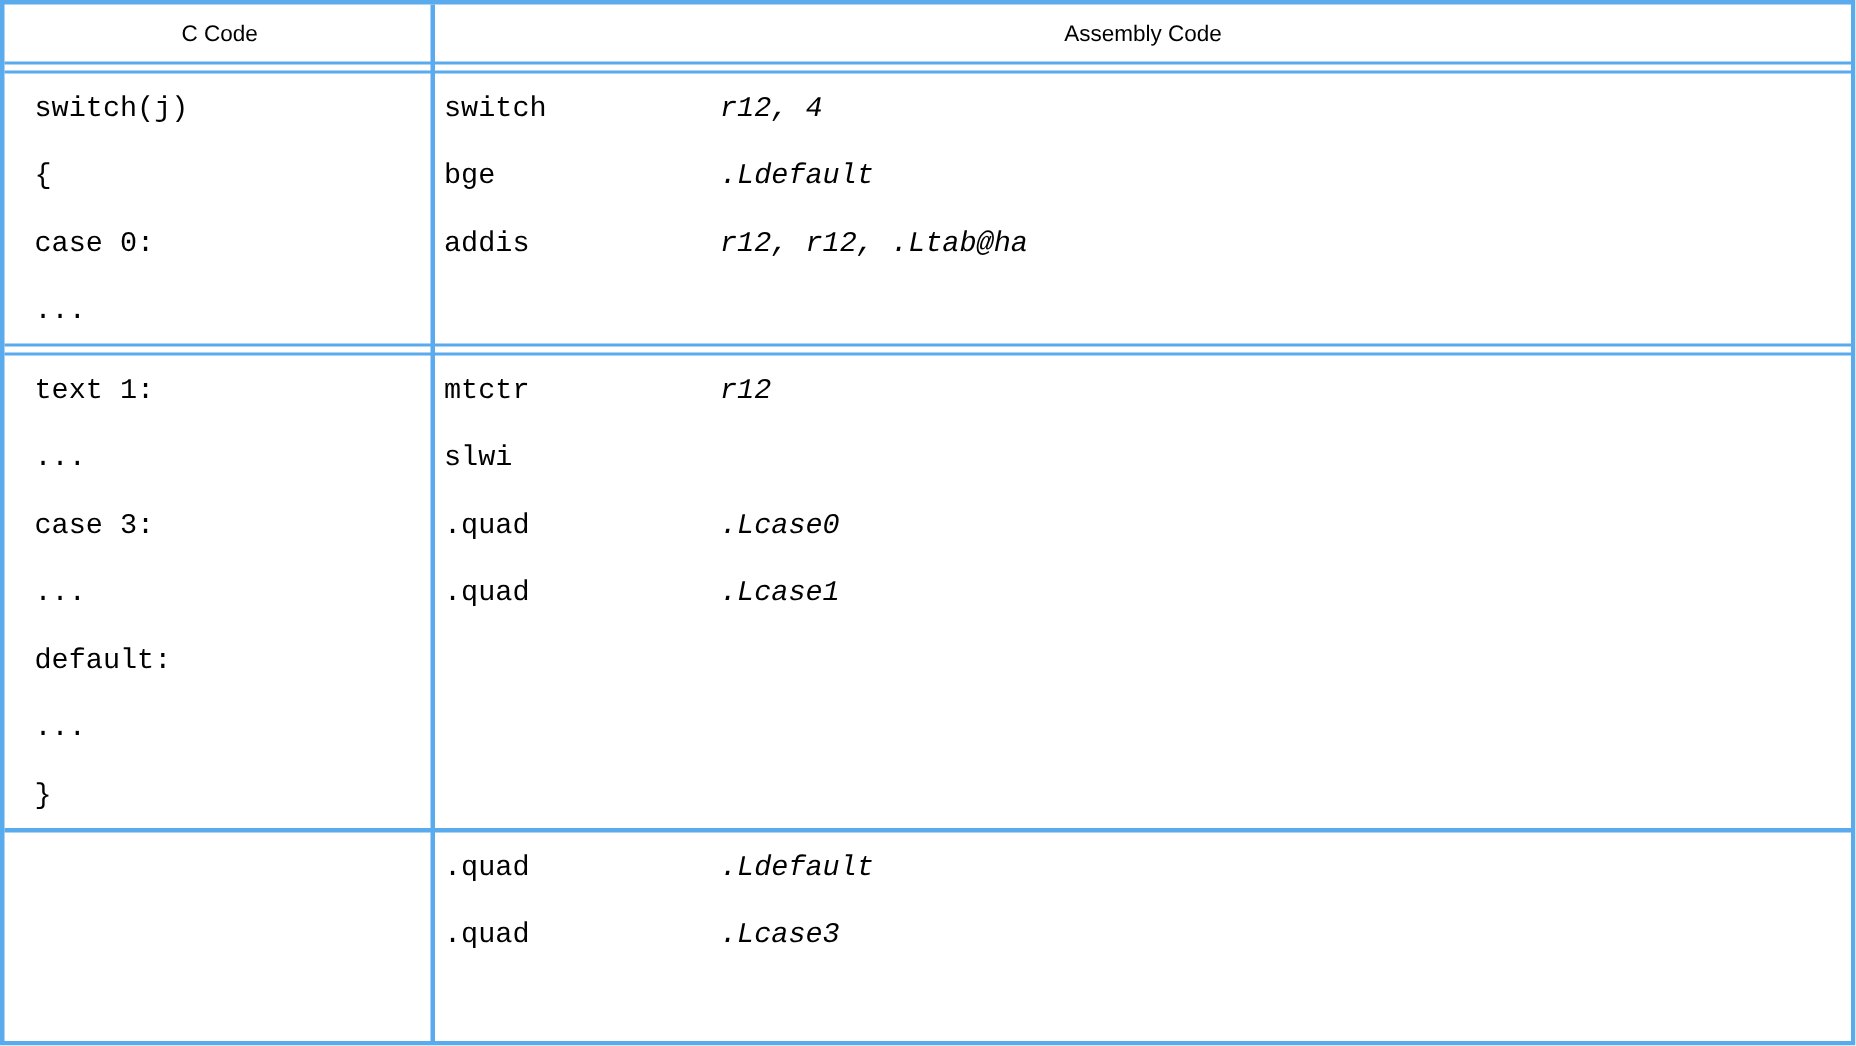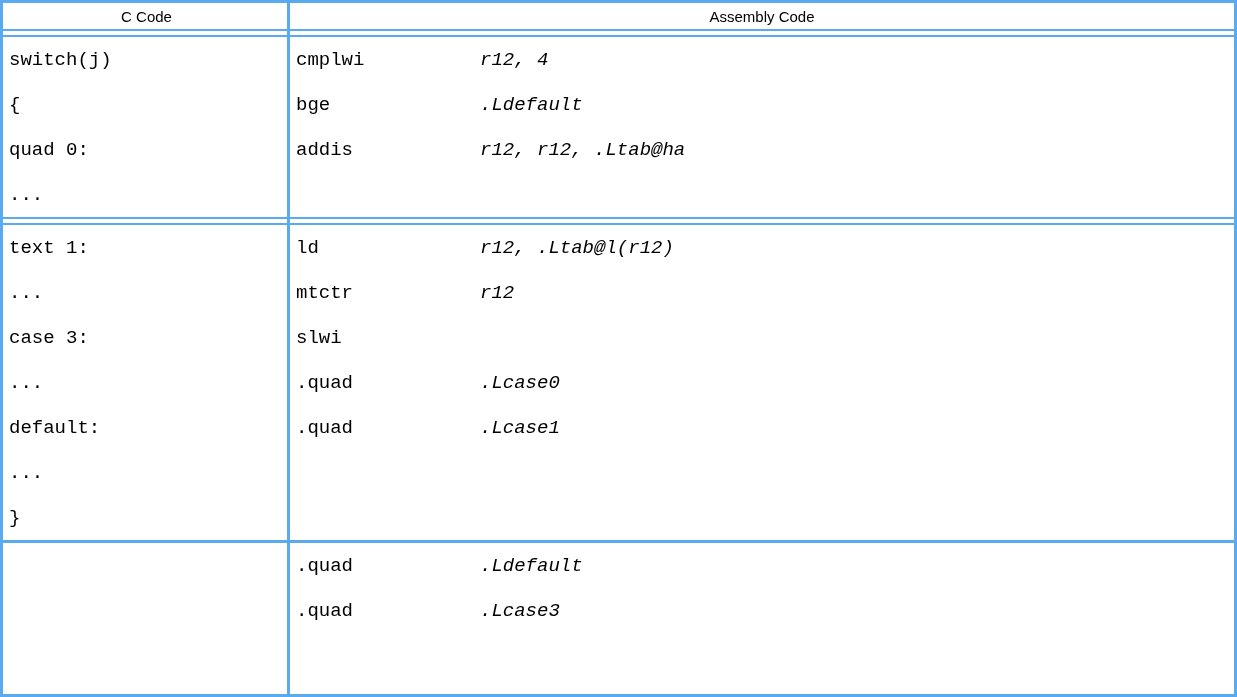--- a/index.html
+++ b/index.html
@@ -25,21 +25,21 @@
     left: 284px;
     top: 0;
     bottom: 0;
     width: 3px;
     background: #5aaaee;
     z-index: 2;
   }
 
   .header-row {
     display: flex;
-    height: 26px;
+    height: 38px;
   }
   .header-cell {
     display: flex;
     align-items: center;
     justify-content: center;
     font-size: 15px;
     color: #000000;
   }
   .header-cell.left  { width: 287px; }
   .header-cell.right { flex: 1; }
@@ -71,21 +71,21 @@
 
   .line {
     height: 45px;
     display: flex;
     align-items: center;
     font-family: "Liberation Mono", monospace;
     font-size: 19px;
     white-space: pre;
     color: #000000;
   }
-  .c-cell .line { padding-left: 6px; }
+  .c-cell .line { padding-left: 20px; }
 
   .mn {
     display: inline-block;
     width: 190px;
     padding-left: 6px;
     flex-shrink: 0;
   }
   .op { display: inline-block; font-style: italic; }
 </style>
 </head>
@@ -99,26 +99,26 @@
     <div class="header-cell left">C Code</div>
     <div class="header-cell right">Assembly Code</div>
   </div>
 
   <div class="divider-double"></div>
 
   <div class="section">
     <div class="c-cell">
       <div class="line">switch(j)</div>
       <div class="line">{</div>
-      <div class="line">quad 0:</div>
+      <div class="line">case 0:</div>
       <div class="line">...</div>
     </div>
     <div class="asm-cell">
       <div class="line">
-        <span class="mn">cmplwi</span>
+        <span class="mn">switch</span>
         <span class="op">r12, 4</span>
       </div>
       <div class="line">
         <span class="mn">bge</span>
         <span class="op">.Ldefault</span>
       </div>
       <div class="line">
         <span class="mn">addis</span>
         <span class="op">r12, r12, .Ltab@ha</span>
       </div>
@@ -131,24 +131,20 @@
     <div class="c-cell">
       <div class="line">text 1:</div>
       <div class="line">...</div>
       <div class="line">case 3:</div>
       <div class="line">...</div>
       <div class="line">default:</div>
       <div class="line">...</div>
       <div class="line">}</div>
     </div>
     <div class="asm-cell">
-      <div class="line">
-        <span class="mn">ld</span>
-        <span class="op">r12, .Ltab@l(r12)</span>
-      </div>
       <div class="line">
         <span class="mn">mtctr</span>
         <span class="op">r12</span>
       </div>
       <div class="line">
         <span class="mn">slwi</span>
         <span class="op"></span>
       </div>
       <div class="line">
         <span class="mn">.quad</span>

